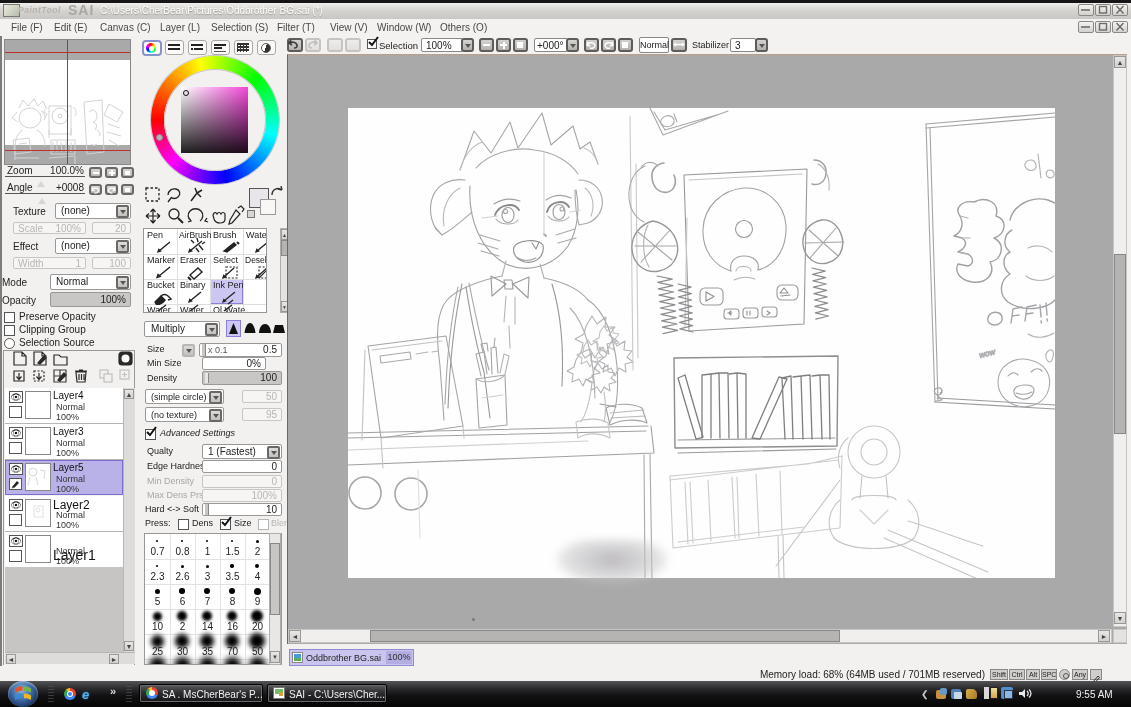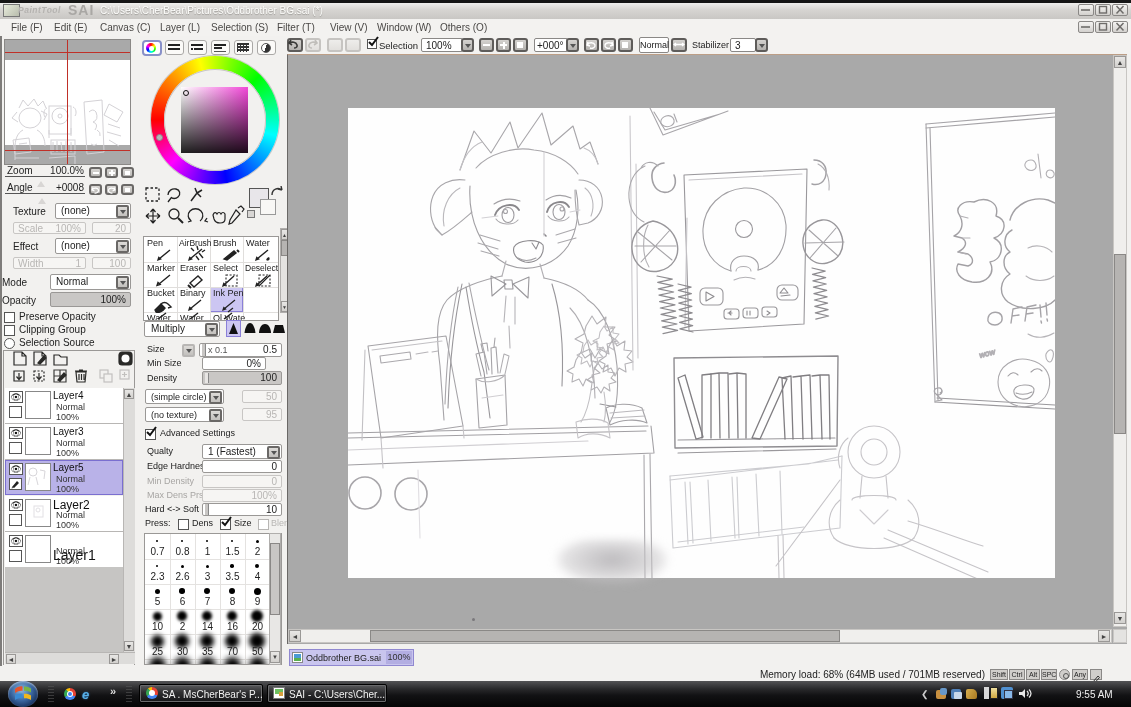--- a/index.html
+++ b/index.html
@@ -385,21 +385,21 @@
     </g>
   </svg>
 
   <div class="abs" style="left:249px;top:188px;width:20px;height:20px;background:#e8e6ea;border:1.5px solid #555;box-sizing:border-box;"></div>
   <div class="abs" style="left:260px;top:199px;width:16px;height:16px;background:#f8f7f5;border:1.5px solid #999;box-sizing:border-box;"></div>
   <svg class="abs" style="left:270px;top:186px;" width="14" height="13" viewBox="0 0 14 13">
       <path d="M2 9 C2 3 8 1 12 4 M12 4 l-4 -1 M12 4 l-1 -4" fill="none" stroke="#333" stroke-width="1.4"></path>
     </svg>
   <div class="abs" style="left:247px;top:210px;width:8px;height:8px;background:#d8d6d4;border:1px solid #777;box-sizing:border-box;"></div>
 
-  <div class="abs" style="left:143px;top:236px;width:136px;height:85px;background:#fff;border:1px solid #9a9896;box-sizing:border-box;overflow:hidden;">
+  <div class="abs" style="left:143px;top:228px;width:124px;height:85px;background:#fff;border:1px solid #9a9896;box-sizing:border-box;overflow:hidden;">
     <div style="position:absolute;left:66px;top:50px;width:33px;height:25px;background:#ccc6f2;border:1px solid #8a80d8;box-sizing:border-box;"></div>
     <div style="position:absolute;left:0;top:25px;width:136px;height:1px;background:#e0dedc;"></div>
     <div style="position:absolute;left:0;top:50px;width:136px;height:1px;background:#e0dedc;"></div>
     <div style="position:absolute;left:0;top:75px;width:136px;height:1px;background:#e0dedc;"></div>
     <div style="position:absolute;left:33px;top:0;width:1px;height:85px;background:#e0dedc;"></div>
     <div style="position:absolute;left:66px;top:0;width:1px;height:85px;background:#e0dedc;"></div>
     <div style="position:absolute;left:99px;top:0;width:1px;height:85px;background:#e0dedc;"></div>
     <div style="position:absolute;left:3px;top:1px;font-size:9px;color:#222;">Pen</div>
     <div style="position:absolute;left:35px;top:1px;font-size:8.5px;color:#222;">AirBrush</div>
     <div style="position:absolute;left:69px;top:1px;font-size:9px;color:#222;">Brush</div>
@@ -481,21 +481,21 @@
     </div>
   <div class="abs inp" style="left:145px;top:407px;width:79px;height:15px;padding:2px 0 0 5px;font-size:9px;">(no texture)</div>
   <div class="abs ddbtn" style="left:209px;top:409px;"></div>
   <div class="abs inp dis" style="left:242px;top:408px;width:40px;height:13px;">
       <span style="position:absolute;right:4px;top:0px;">95</span>
     </div>
   <div class="abs cb" style="left:145px;top:429px;width:11px;height:11px;"></div>
   <svg class="abs" style="left:145px;top:426px;" width="13" height="13" viewBox="0 0 13 13">
       <path d="M2 6 L5 9 L11 1" fill="none" stroke="#111" stroke-width="2"></path>
     </svg>
-  <div class="abs srow" style="left:160px;top:428px;">Advanced Settings</div>
+  <div class="abs srow" style="left:160px;top:428px;font-style:italic;">Advanced Settings</div>
   <div class="abs srow" style="left:147px;top:446px;">Qualty</div>
   <div class="abs inp" style="left:202px;top:444px;width:80px;height:15px;padding:1px 0 0 5px;">1 (Fastest)</div>
   <div class="abs ddbtn" style="left:267px;top:446px;"></div>
   <div class="abs srow" style="left:147px;top:461px;">Edge Hardness</div>
   <div class="abs inp" style="left:202px;top:460px;width:80px;height:13px;">
       <span style="position:absolute;right:4px;top:0px;">0</span>
     </div>
   <div class="abs srow dis" style="left:147px;top:476px;color:#a8a6a4;">Min Density</div>
   <div class="abs inp dis" style="left:202px;top:475px;width:80px;height:13px;">
       <span style="position:absolute;right:4px;top:0px;">0</span>

